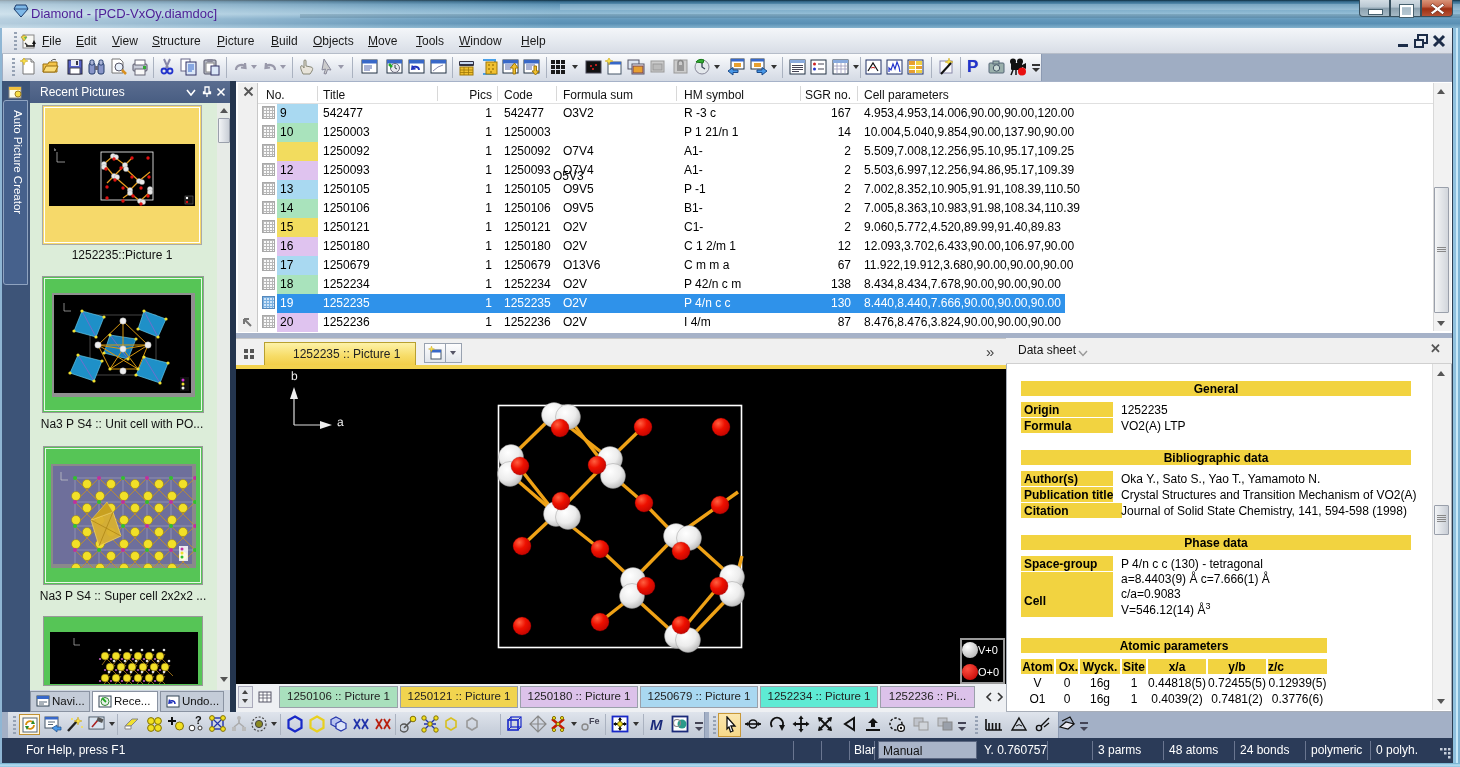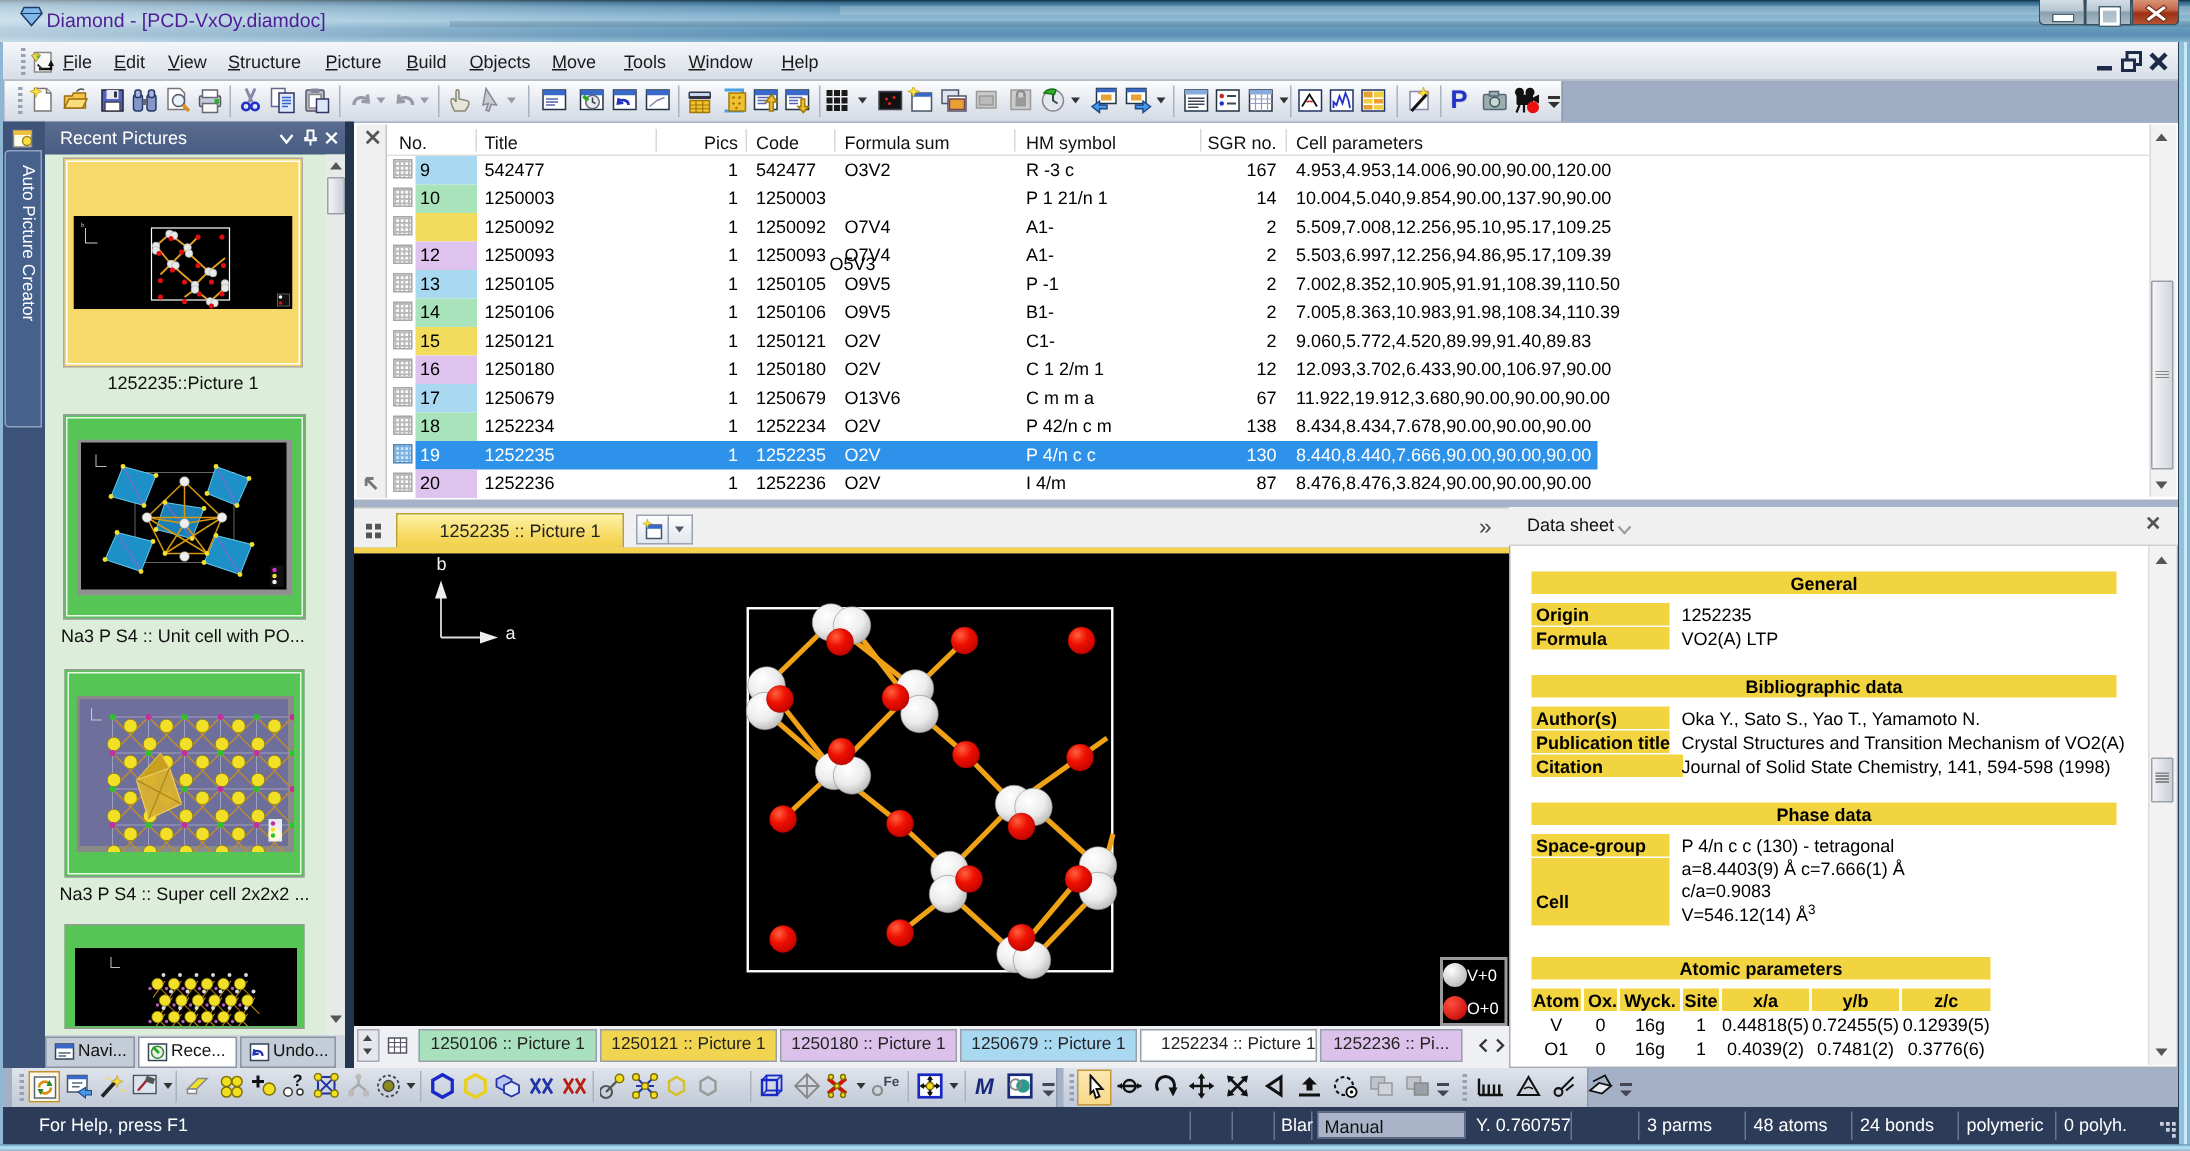--- a/index.html
+++ b/index.html
@@ -1101,21 +1101,21 @@
   </div>
 <div class="abs btab" style="left:400px;width:118px;background:#f1d44f;">
     <span style="position:absolute;left:0;right:0;top:3px;">1250121 :: Picture 1</span>
   </div>
 <div class="abs btab" style="left:520px;width:118px;background:#dcc2ea;">
     <span style="position:absolute;left:0;right:0;top:3px;">1250180 :: Picture 1</span>
   </div>
 <div class="abs btab" style="left:640px;width:118px;background:#a9d8f1;">
     <span style="position:absolute;left:0;right:0;top:3px;">1250679 :: Picture 1</span>
   </div>
-<div class="abs btab" style="left:760px;width:118px;background:#ffffff;text-align:right;">
+<div class="abs btab" style="left:760px;width:118px;background:#5eead4;">
     <span style="position:absolute;left:0;right:0;top:3px;">1252234 :: Picture 1</span>
   </div>
 <div class="abs btab" style="left:880px;width:95px;background:#dcc2ea;">
     <span style="position:absolute;left:0;right:0;top:3px;">1252236 :: Pi...</span>
   </div>
 <div class="abs" style="left:238px;top:686px;width:15px;height:22px;background:#e4e7ec;border:1px solid #aab;box-sizing:border-box;"></div>
 <div class="abs arr" style="left:242px;top:690px;border-left:3.5px solid transparent;border-right:3.5px solid transparent;border-bottom:4px solid #444;"></div>
 <div class="abs arr" style="left:242px;top:699px;border-left:3.5px solid transparent;border-right:3.5px solid transparent;border-top:4px solid #444;"></div>
 <svg class="abs" style="left:258px;top:691px" width="14" height="12" viewBox="0 0 14 12">
     <rect x="1" y="1" width="12" height="10" fill="#fff" stroke="#556"></rect>
@@ -1190,21 +1190,21 @@
   </div>
 <div class="abs ylab" style="left:1122px;top:659px;width:24px;height:15px;text-align:center;padding-left:0;">
     <span style="position:absolute;left:0;right:0;top:1px;">Site</span>
   </div>
 <div class="abs ylab" style="left:1148px;top:659px;width:58px;height:15px;text-align:center;padding-left:0;">
     <span style="position:absolute;left:0;right:0;top:1px;">x/a</span>
   </div>
 <div class="abs ylab" style="left:1208px;top:659px;width:58px;height:15px;text-align:center;padding-left:0;">
     <span style="position:absolute;left:0;right:0;top:1px;">y/b</span>
   </div>
-<div class="abs ylab" style="left:1268px;top:659px;width:59px;height:15px;text-align:center;padding-left:0;">
+<div class="abs ylab" style="left:1268px;top:659px;width:59px;height:15px;text-align:left;padding-left:0;">
     <span style="position:absolute;left:0;right:0;top:1px;">z/c</span>
   </div>
 <div class="abs dval" style="left:1021px;top:676px;width:33px;text-align:center;">V</div>
 <div class="abs dval" style="left:1056px;top:676px;width:22px;text-align:center;">0</div>
 <div class="abs dval" style="left:1080px;top:676px;width:40px;text-align:center;">16g</div>
 <div class="abs dval" style="left:1122px;top:676px;width:24px;text-align:center;">1</div>
 <div class="abs dval" style="left:1148px;top:676px;width:58px;text-align:center;">0.44818(5)</div>
 <div class="abs dval" style="left:1208px;top:676px;width:58px;text-align:center;">0.72455(5)</div>
 <div class="abs dval" style="left:1268px;top:676px;width:59px;text-align:center;">0.12939(5)</div>
 <div class="abs dval" style="left:1021px;top:692px;width:33px;text-align:center;">O1</div>

